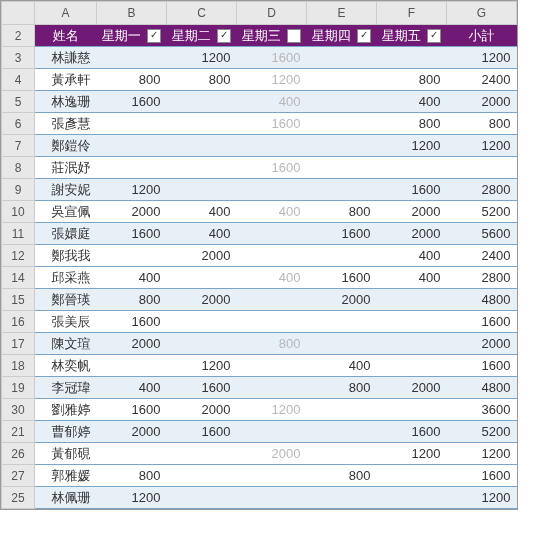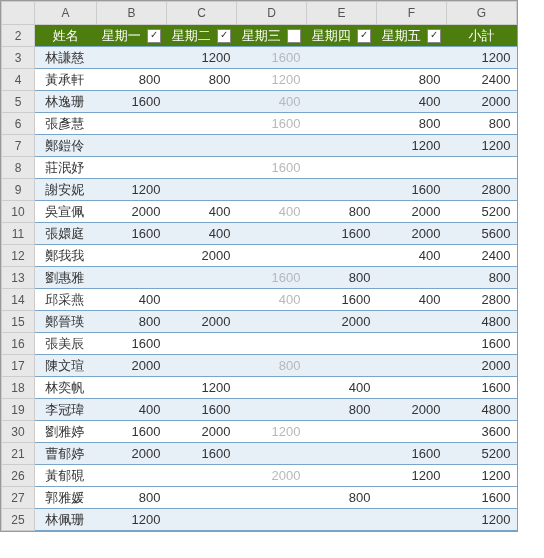--- a/index.html
+++ b/index.html
@@ -1,22 +1,22 @@
 <!DOCTYPE html>
 <html><head>
 <meta charset="utf-8">
 <style>
 body{margin:0;font-family:"Microsoft JhengHei",Arial,sans-serif;font-size:13px;background:#fff;color:#333}
 .wrap{border:1px solid #999;display:inline-block}
 table{border-collapse:collapse;table-layout:fixed}
 th.colh{background:#e8e8e8;color:#555;font-weight:normal;text-align:center;border:1px solid #ccc;height:20px;font-size:12px}
 th.rowh{background:#e8e8e8;color:#555;font-weight:normal;text-align:center;border:1px solid #ccc;width:30px;font-size:12px}
 td{border-top:1px solid #7aa5c9;border-bottom:1px solid #7aa5c9;height:21px;padding:0 6px;text-align:right}
-tr.hdr td{background:#4d7c0f;color:#fff;text-align:center;font-weight:normal;padding:0 2px}
-td.name{text-align:center;padding-left:4px}
+tr.hdr td{background:#701a75;color:#fff;text-align:center;font-weight:normal;padding:0 2px}
+td.name{text-align:right;padding-left:4px}
 tr.odd td{background:#e7eff7}
 tr.even td{background:#fff}
 .chk{display:inline-block;width:12px;height:12px;background:#fff;border:1px solid #888;vertical-align:middle;margin-left:3px;line-height:10px;text-align:center;font-size:10px;color:#333}
 .dim{color:#b8b8b8}
 .cA{width:62px}.cB,.cC,.cD,.cE,.cF,.cG{width:70px}
 </style>
 </head>
 <body>
 
 
@@ -148,30 +148,20 @@
         <tr class="even">
           <th class="rowh">12</th>
           <td class="name">鄭我我</td>
           <td></td>
           <td>2000</td>
           <td></td>
           <td></td>
           <td>400</td>
           <td>2400</td>
         </tr>
-        <tr class="odd">
-          <th class="rowh">13</th>
-          <td class="name">劉惠雅</td>
-          <td></td>
-          <td></td>
-          <td class="dim">1600</td>
-          <td>800</td>
-          <td></td>
-          <td>800</td>
-        </tr>
         <tr class="even">
           <th class="rowh">14</th>
           <td class="name">邱采燕</td>
           <td>400</td>
           <td></td>
           <td class="dim">400</td>
           <td>1600</td>
           <td>400</td>
           <td>2800</td>
         </tr>

